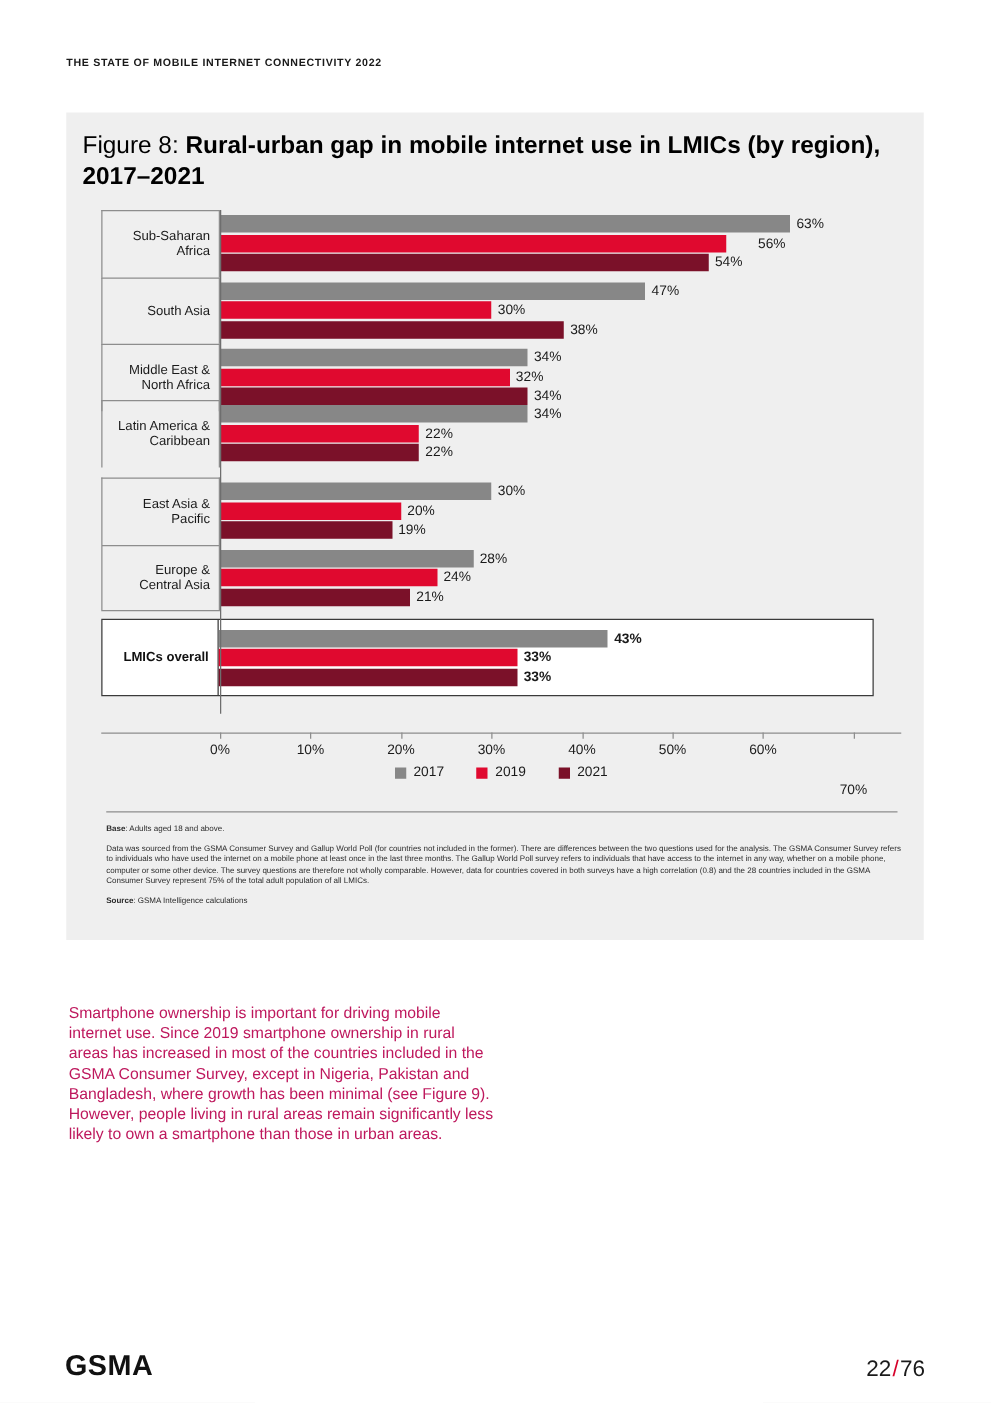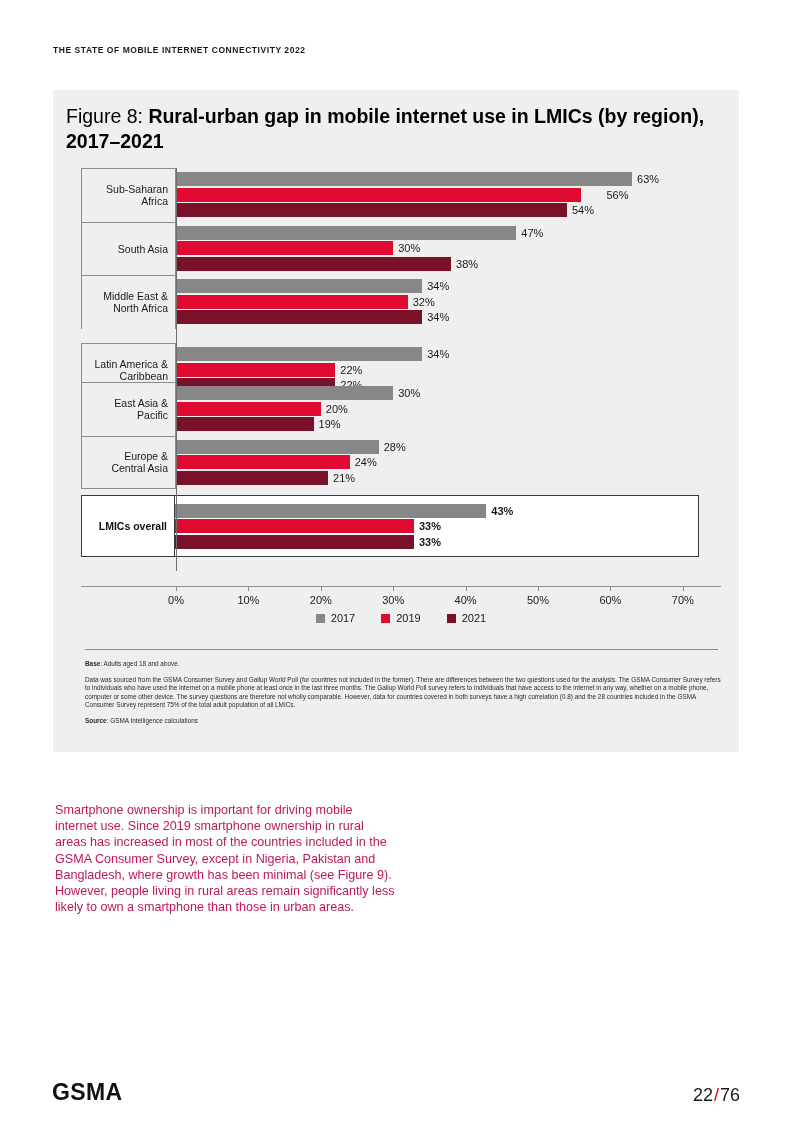--- a/index.html
+++ b/index.html
@@ -359,21 +359,21 @@
             <div class="bar-line" style="top: 19.75px; width: 545px;">
               <div class="bar" style="width: 231.68px; background: rgb(224, 9, 47);"></div>
               <div class="bar-value" style="left: 231.68px;">32%</div>
             </div>
             <div class="bar-line" style="top: 35.25px; width: 545px;">
               <div class="bar" style="width: 246.16px; background: rgb(123, 17, 41);"></div>
               <div class="bar-value" style="left: 246.16px;">34%</div>
             </div>
           </div>
         </div>
-        <div class="region-row" style="top: 175px; height: 53.5px;">
+        <div class="region-row" style="top: 152px; height: 53.5px;">
           <div class="region-cell">
             <div class="region-label">Latin America &amp;<br>Caribbean</div>
           </div>
           <div class="bars">
             <div class="bar-line" style="top: 4.25px; width: 545px;">
               <div class="bar" style="width: 246.16px; background: rgb(135, 135, 135);"></div>
               <div class="bar-value" style="left: 246.16px;">34%</div>
             </div>
             <div class="bar-line" style="top: 19.75px; width: 545px;">
               <div class="bar" style="width: 159.28px; background: rgb(224, 9, 47);"></div>
@@ -453,21 +453,21 @@
         <div class="tick-label" style="left: 239.8px;">20%</div>
         <div class="tick" style="left: 312.2px;"></div>
         <div class="tick-label" style="left: 312.2px;">30%</div>
         <div class="tick" style="left: 384.6px;"></div>
         <div class="tick-label" style="left: 384.6px;">40%</div>
         <div class="tick" style="left: 457px;"></div>
         <div class="tick-label" style="left: 457px;">50%</div>
         <div class="tick" style="left: 529.4px;"></div>
         <div class="tick-label" style="left: 529.4px;">60%</div>
         <div class="tick" style="left: 601.8px;"></div>
-        <div class="tick-label" style="left: 601.8px;">70%</div>
+        <div class="tick-label" style="left: 601.8px; margin-top: 32px;">70%</div>
       </div>
 
     <div class="legend" id="legend">
         <div class="legend-item">
           <span class="legend-swatch" style="background: rgb(135, 135, 135);"></span>
           <span>2017</span>
         </div>
         <div class="legend-item">
           <span class="legend-swatch" style="background: rgb(224, 9, 47);"></span>
           <span>2019</span>

